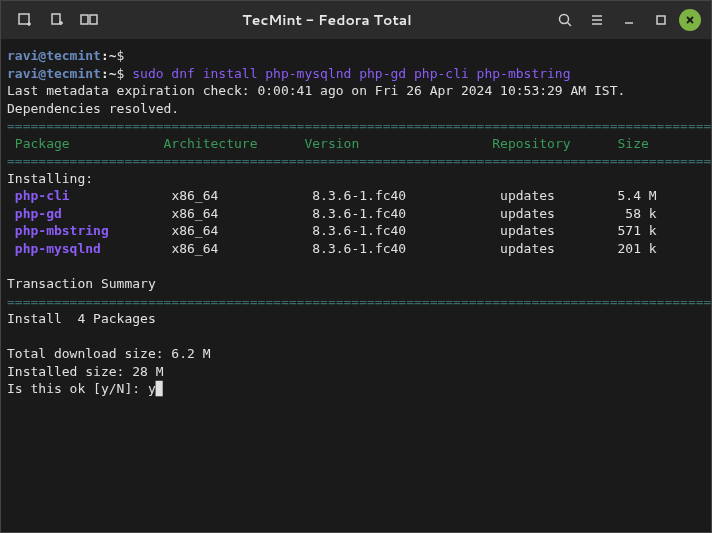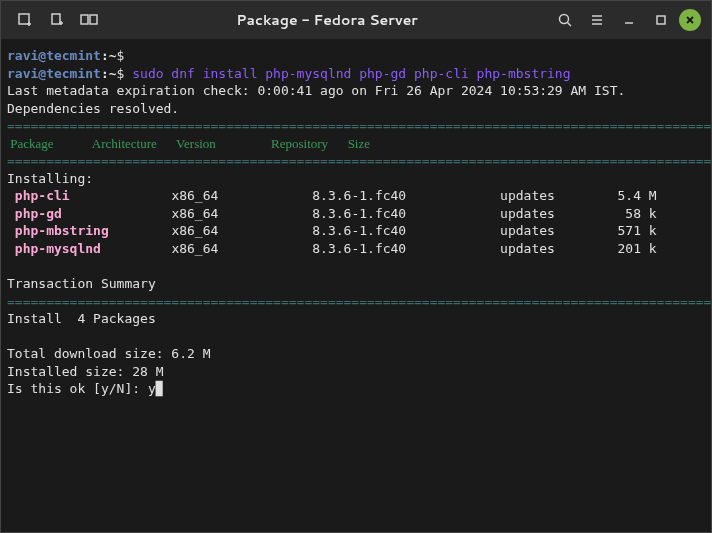--- a/index.html
+++ b/index.html
@@ -52,22 +52,22 @@
       color: #e0e0e0;
       white-space: pre;
       height: calc(533px - 38px);
       overflow: hidden;
     }
     .prompt-user { color: #6a8bbf; font-weight: bold; }
     .prompt-path { color: #e0e0e0; font-weight: bold; }
     .prompt-dollar { color: #e0e0e0; }
     .cmd { color: #8b5cf6; }
     .divider { color: #3a6a6a; }
-    .header-row { color: #3a9a5a; font-family: Liberation Serif, serif; }
-    .pkg-name { color: #f9a8d4; font-weight: bold; }
+    .header-row { color: #3a9a5a; }
+    .pkg-name { color: #8b5cf6; font-weight: bold; }
     .line { display: block; }
     svg { display: block; }
   </style>
 </head>
 <body>
 
 <div class="titlebar">
   <div class="tb-left">
     <div class="tb-btn">
       <svg width="16" height="16" viewBox="0 0 16 16">
@@ -83,21 +83,21 @@
           <line x1="12" y1="9" x2="12" y2="13" stroke="#d0d0d0" stroke-width="1.5"></line>
         </svg>
     </div>
     <div class="tb-btn">
       <svg width="18" height="14" viewBox="0 0 18 14">
           <rect x="1" y="2" width="7" height="9" fill="none" stroke="#d0d0d0" stroke-width="1.5"></rect>
           <rect x="10" y="2" width="7" height="9" fill="none" stroke="#d0d0d0" stroke-width="1.5"></rect>
         </svg>
     </div>
   </div>
-  <div class="tb-title">Package - Fedora Server</div>
+  <div class="tb-title">TecMint - Fedora Total</div>
   <div class="tb-right">
     <div class="tb-btn">
       <svg width="16" height="16" viewBox="0 0 16 16">
           <circle cx="7" cy="7" r="4.5" fill="none" stroke="#d0d0d0" stroke-width="1.5"></circle>
           <line x1="10.5" y1="10.5" x2="14" y2="14" stroke="#d0d0d0" stroke-width="1.5"></line>
         </svg>
     </div>
     <div class="tb-btn">
       <svg width="16" height="16" viewBox="0 0 16 16">
           <line x1="3" y1="4" x2="13" y2="4" stroke="#d0d0d0" stroke-width="1.5"></line>

